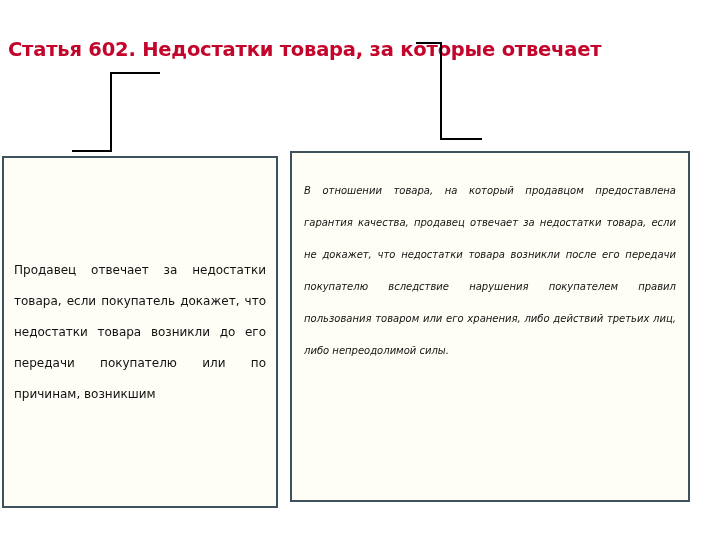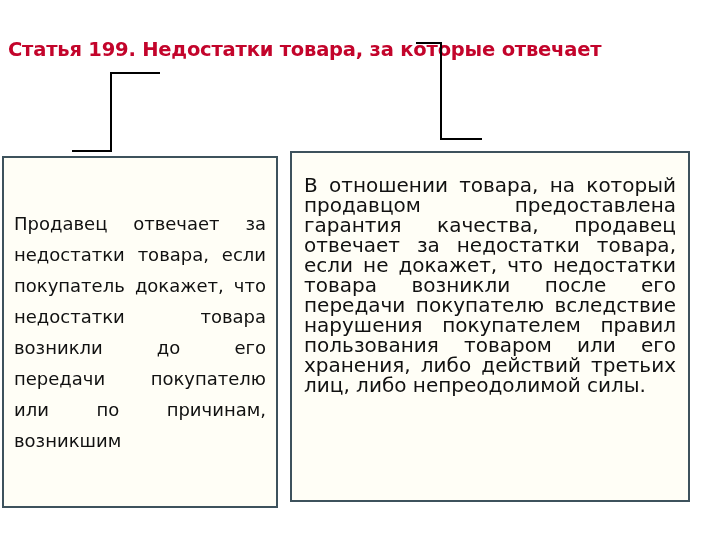--- a/index.html
+++ b/index.html
@@ -87,44 +87,45 @@
   #box-left {
     left: 2px;
     top: 156px;
     width: 276px;
     height: 352px;
     padding: 0 10px;
     display: flex;
     align-items: center;
   }
   #box-left p {
-    font-size: 18px;
+    font-size: 12px;
     line-height: 31px;
     width: 100%;
   }
 
   #box-right {
     left: 290px;
     top: 151px;
     width: 400px;
     height: 351px;
     padding: 22px 12px 0 12px;
   }
   #box-right p {
-    font-size: 20px;
-    line-height: 20px;
+    font-size: 10px;
+    line-height: 32px;
+    font-style: italic;
   }
 </style>
 </head>
 <body>
 
 <div id="slide">
 
   <div id="title">
-    <span class="l1">Статья 199. Недостатки товара, за которые отвечает</span>
+    <span class="l1">Статья 602. Недостатки товара, за которые отвечает</span>
   </div>
 
   <div id="conn-left" class="connector">
     <div class="seg-h h1"></div>
     <div class="seg-v v1"></div>
     <div class="seg-h h2"></div>
   </div>
 
   <div id="conn-right" class="connector">
     <div class="seg-h h1"></div>

